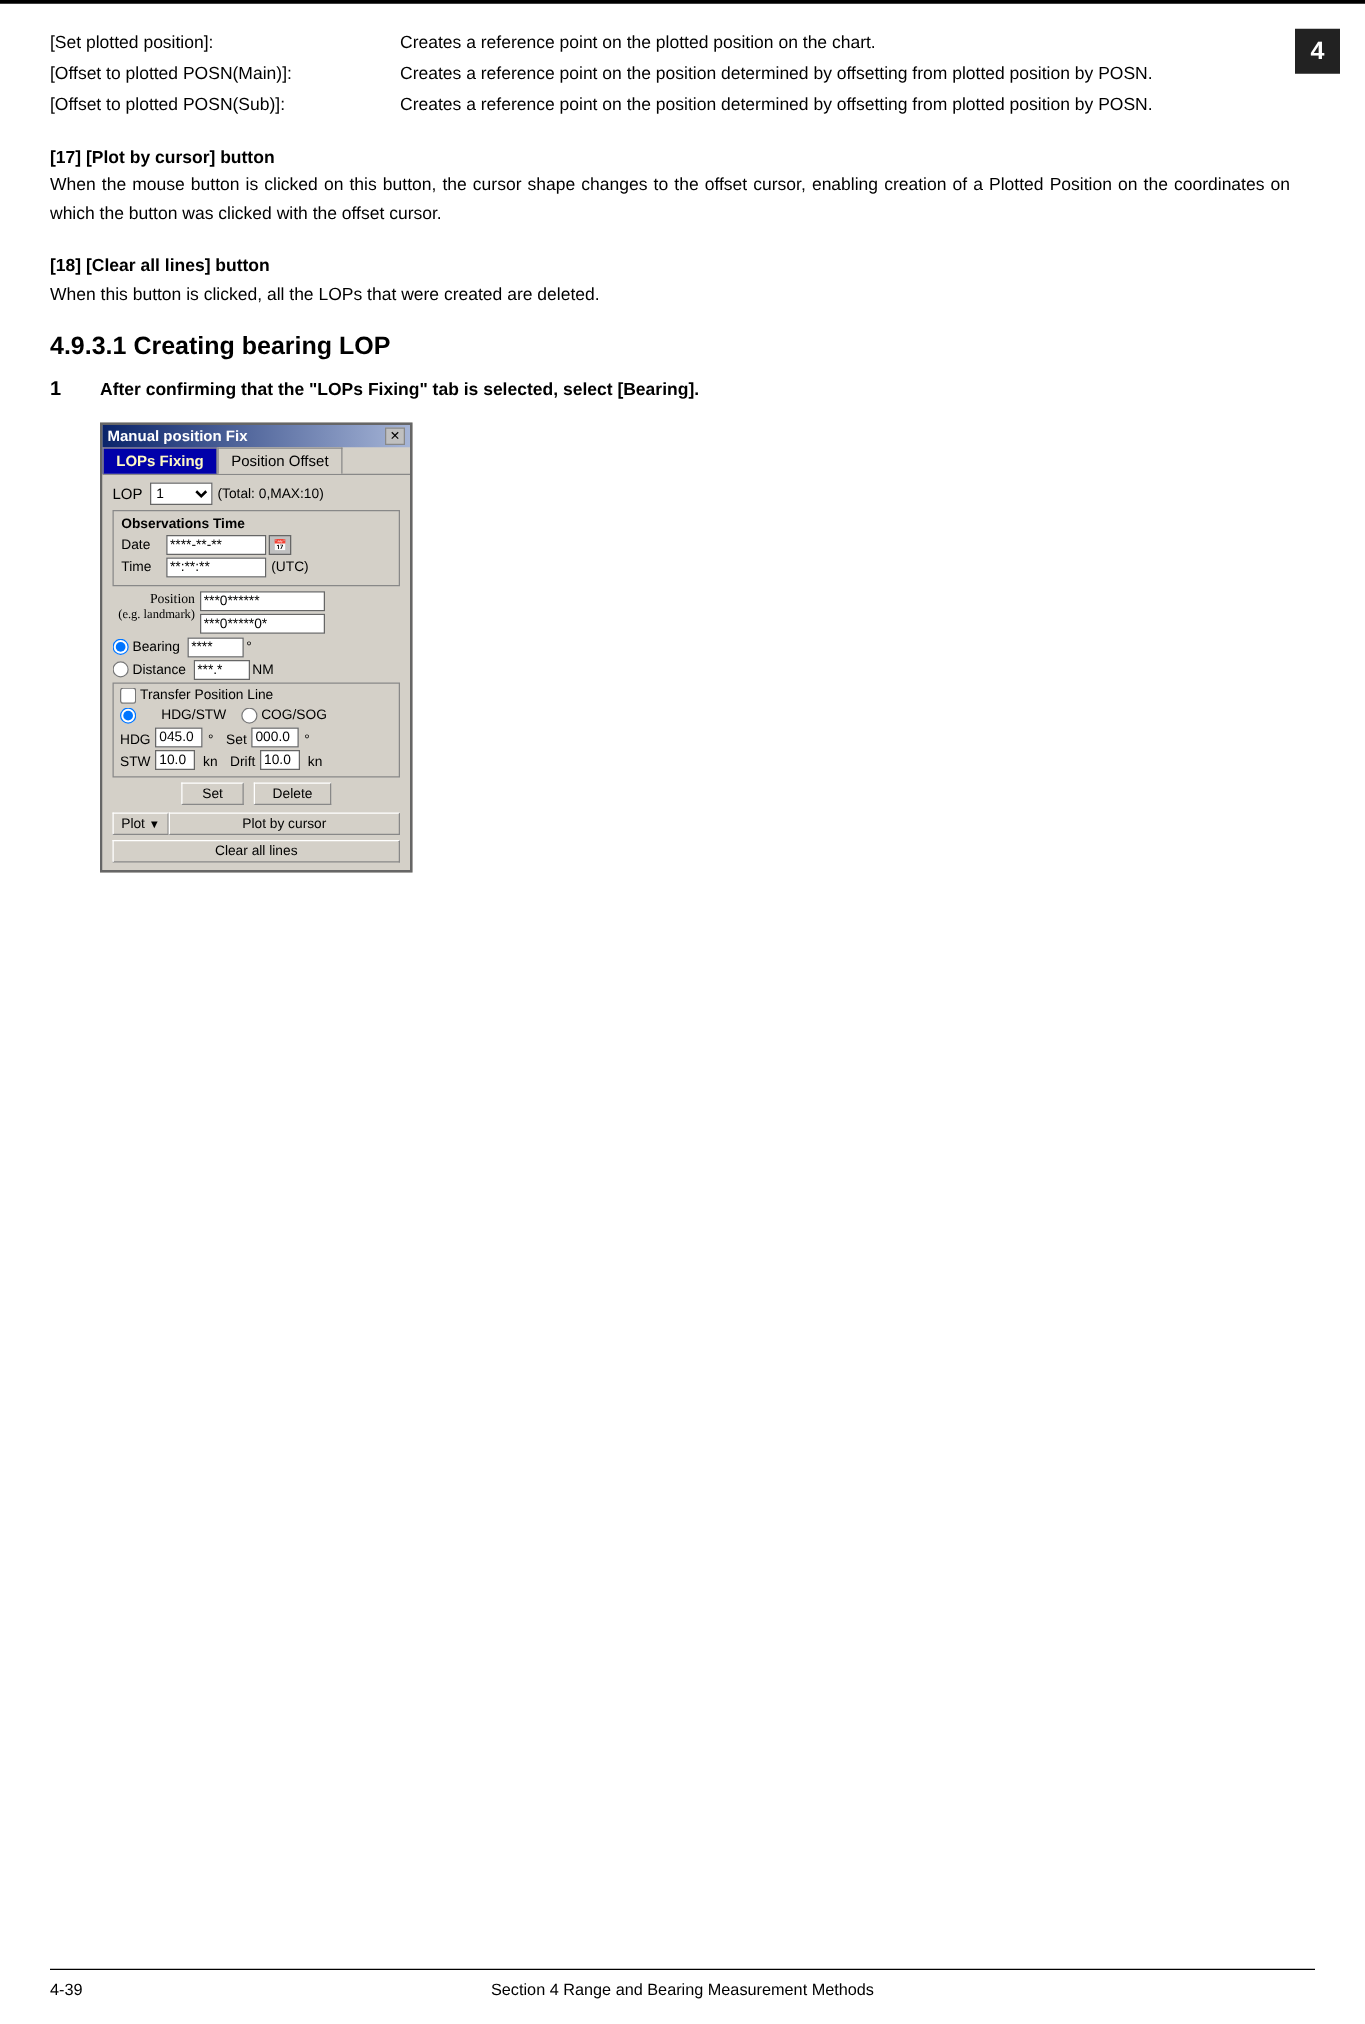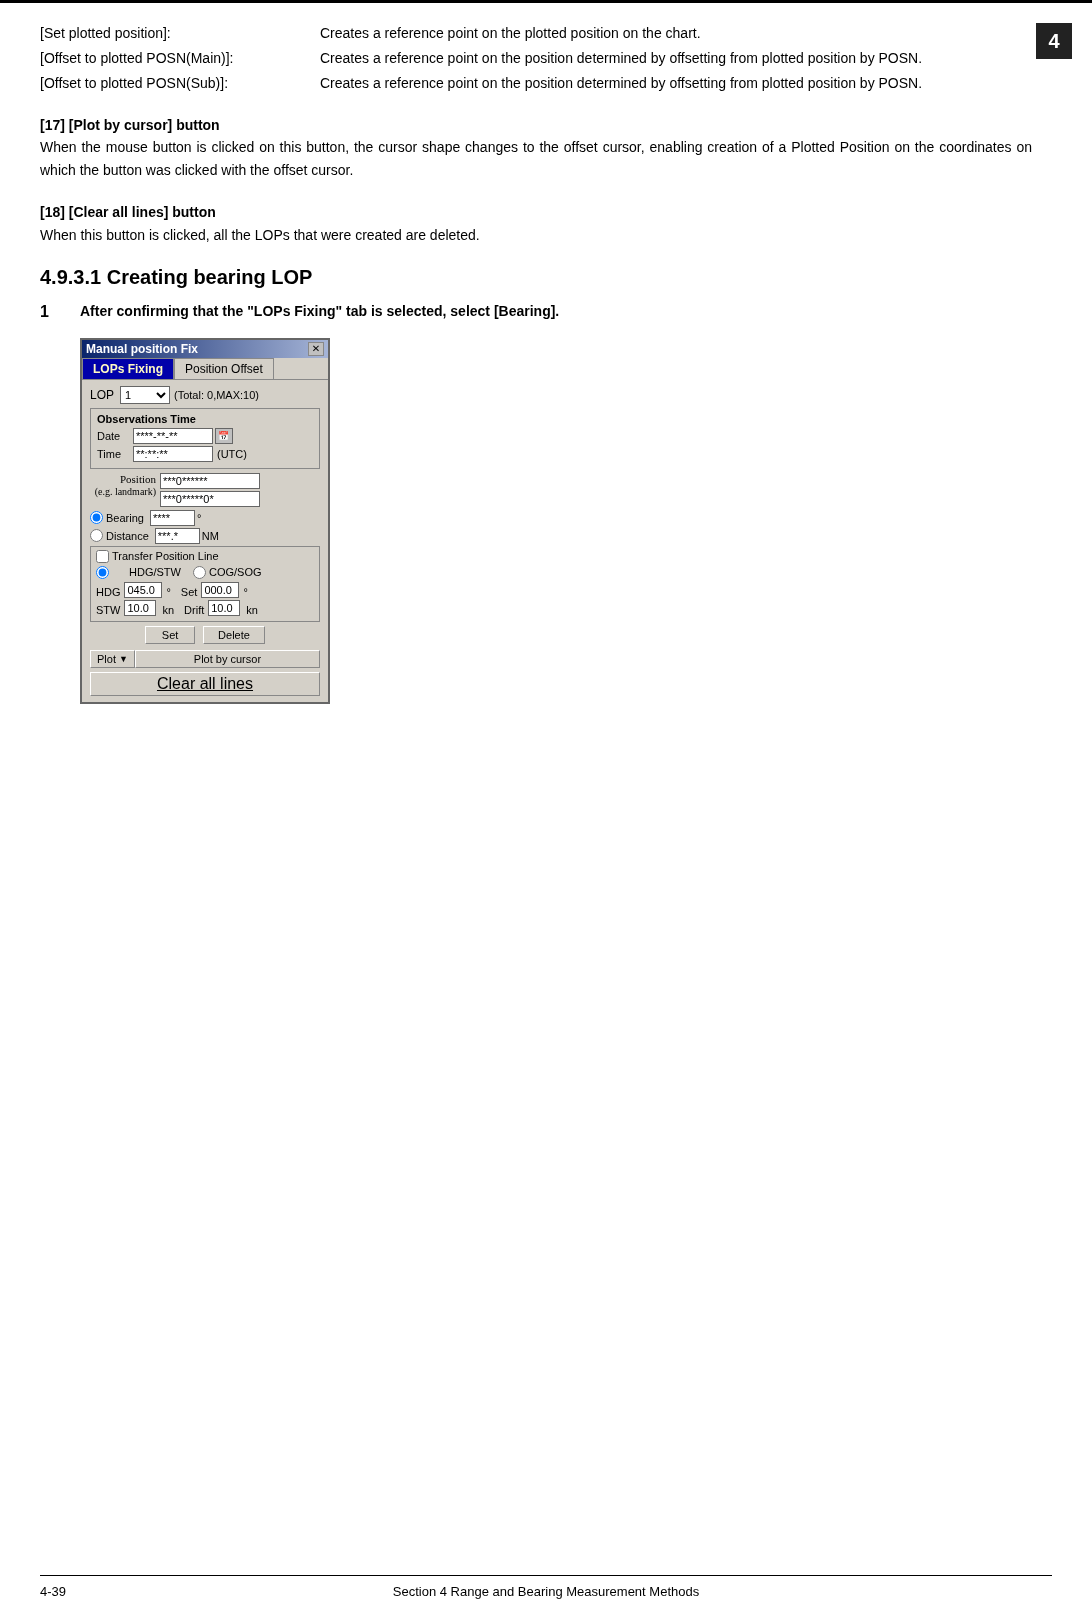--- a/index.html
+++ b/index.html
@@ -365,25 +365,24 @@
       font-size: 11px;
       cursor: pointer;
       flex: 1;
     }
     .clear-all-btn {
       background: #d4d0c8;
       border: 1px solid #888;
       border-top-color: #fff;
       border-left-color: #fff;
       padding: 2px 0;
-      font-size: 16px;
+      font-size: 11px;
       cursor: pointer;
       width: 100%;
       text-align: center;
-      text-decoration: underline;
     }
     .page-footer {
       position: absolute;
       bottom: 20px;
       left: 0;
       right: 0;
       display: flex;
       justify-content: center;
       align-items: center;
       font-size: 13px;

